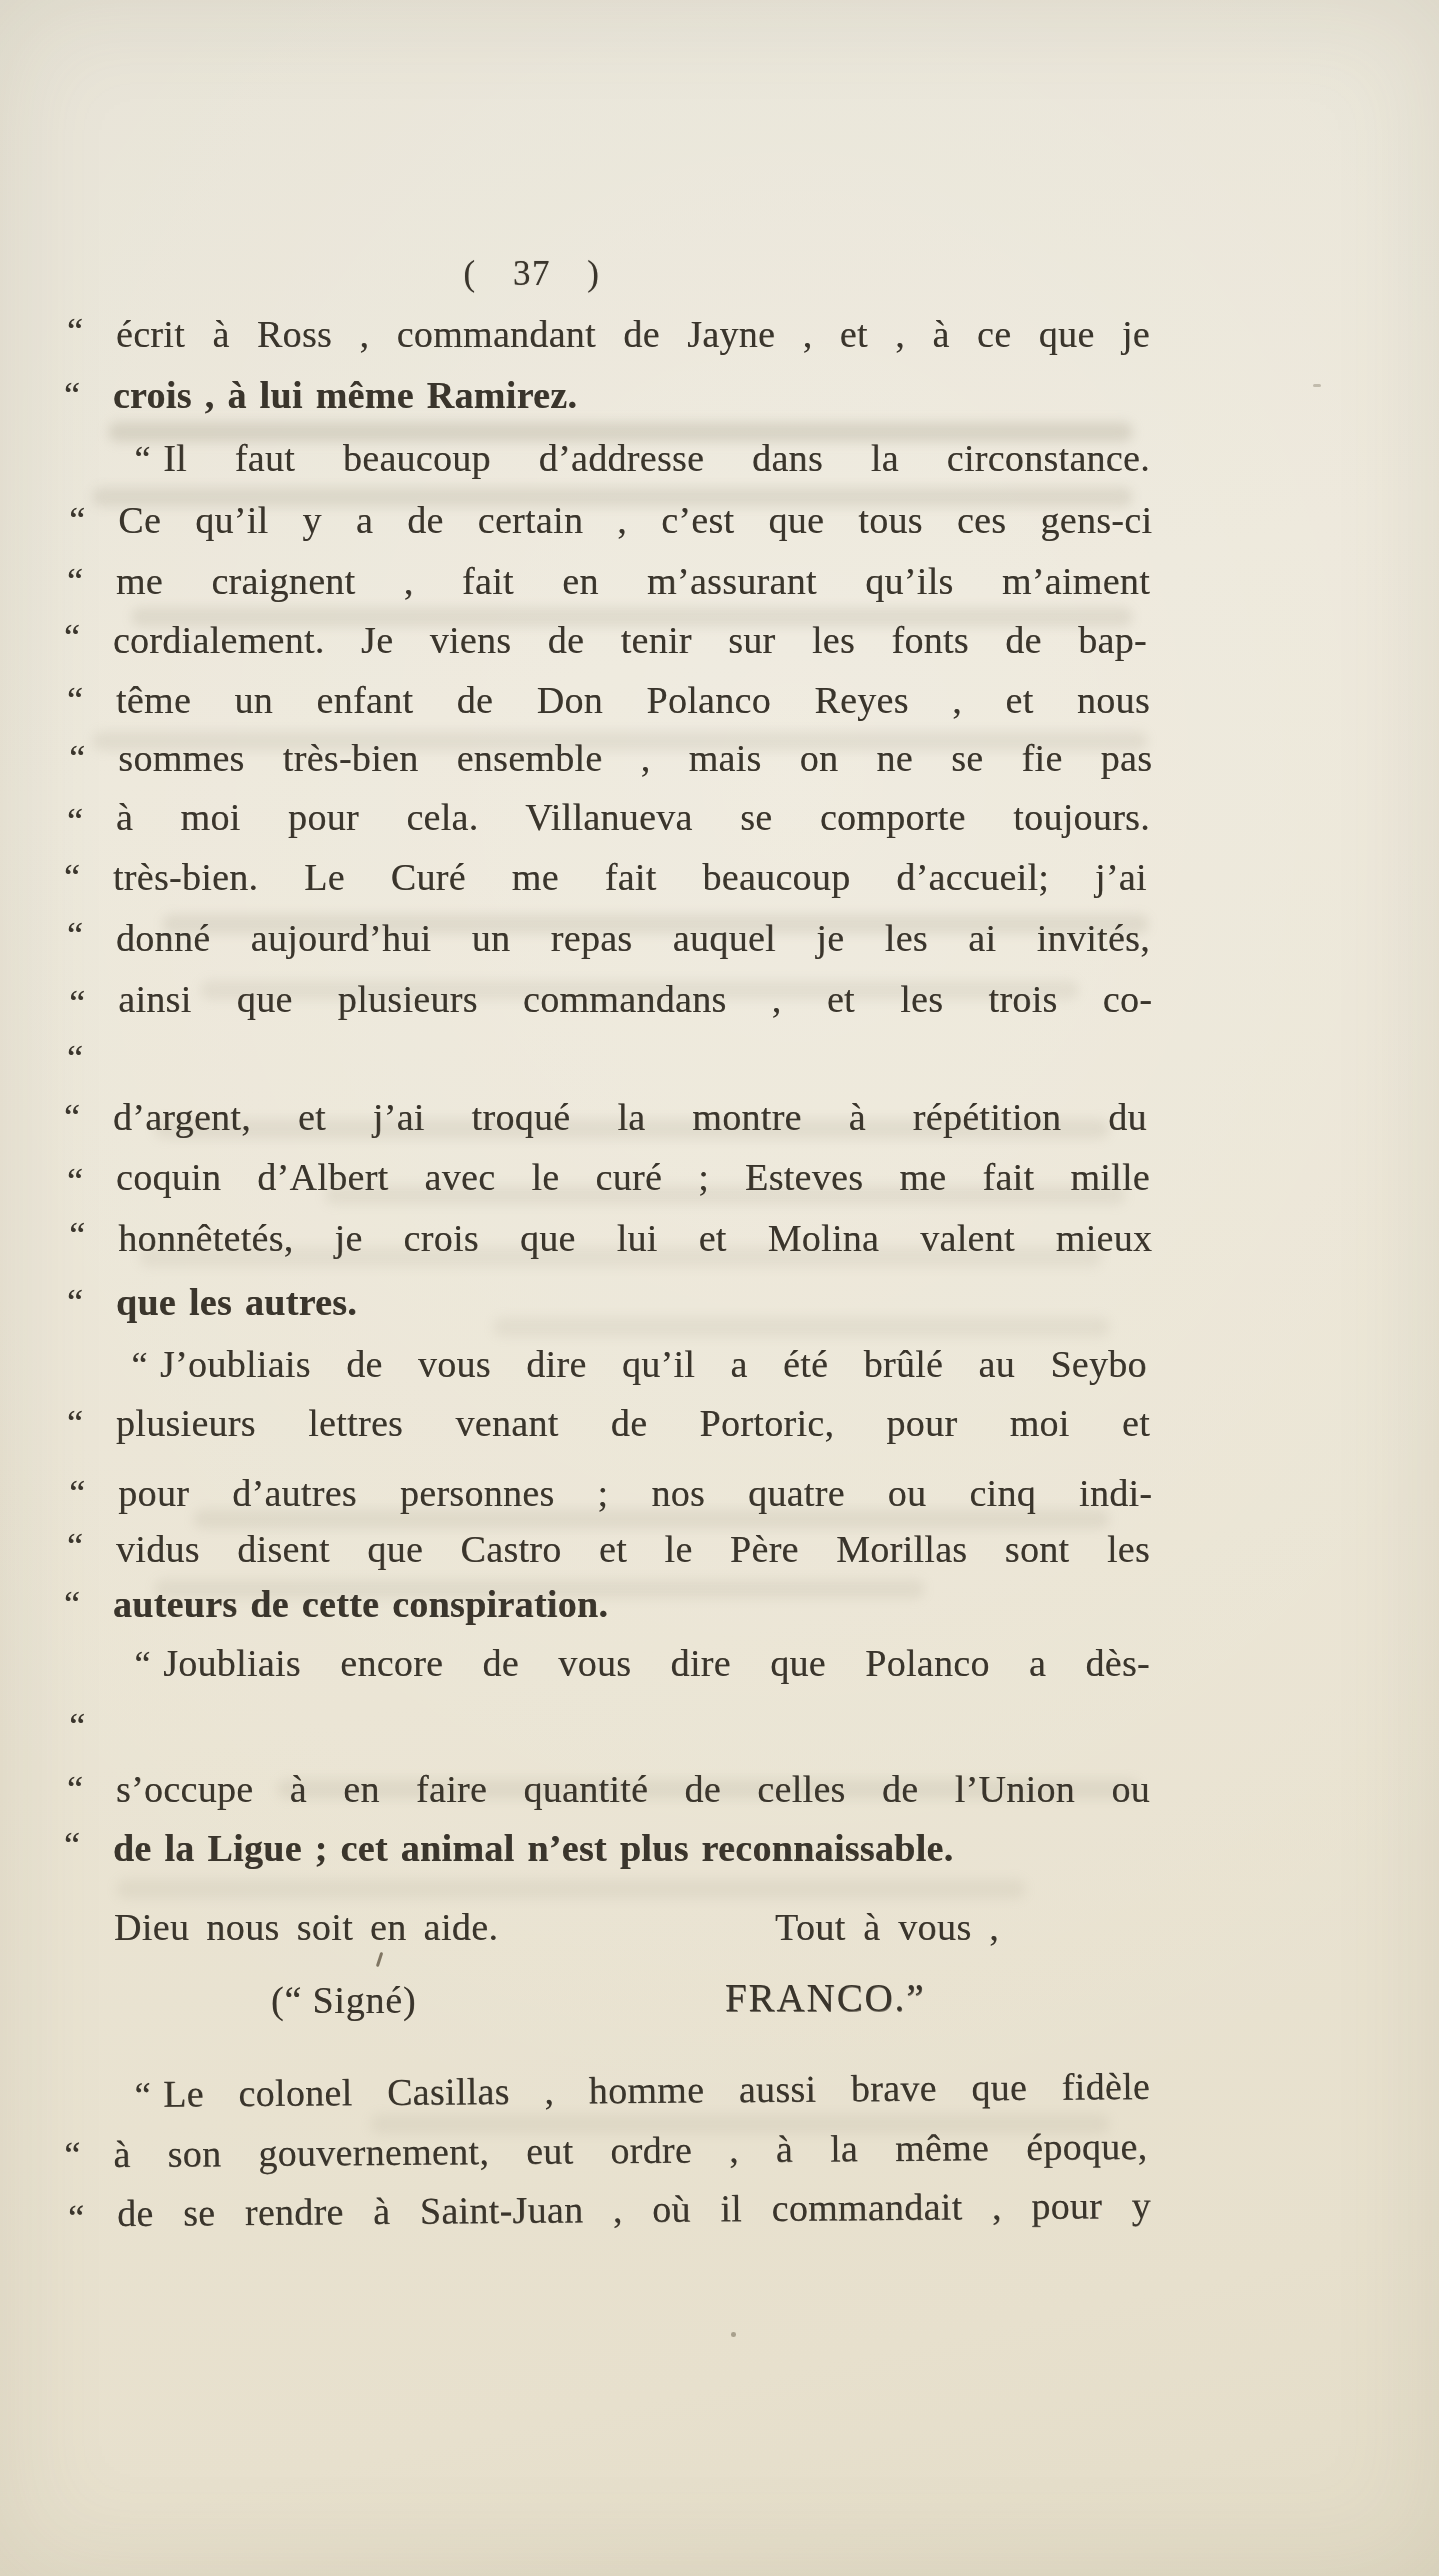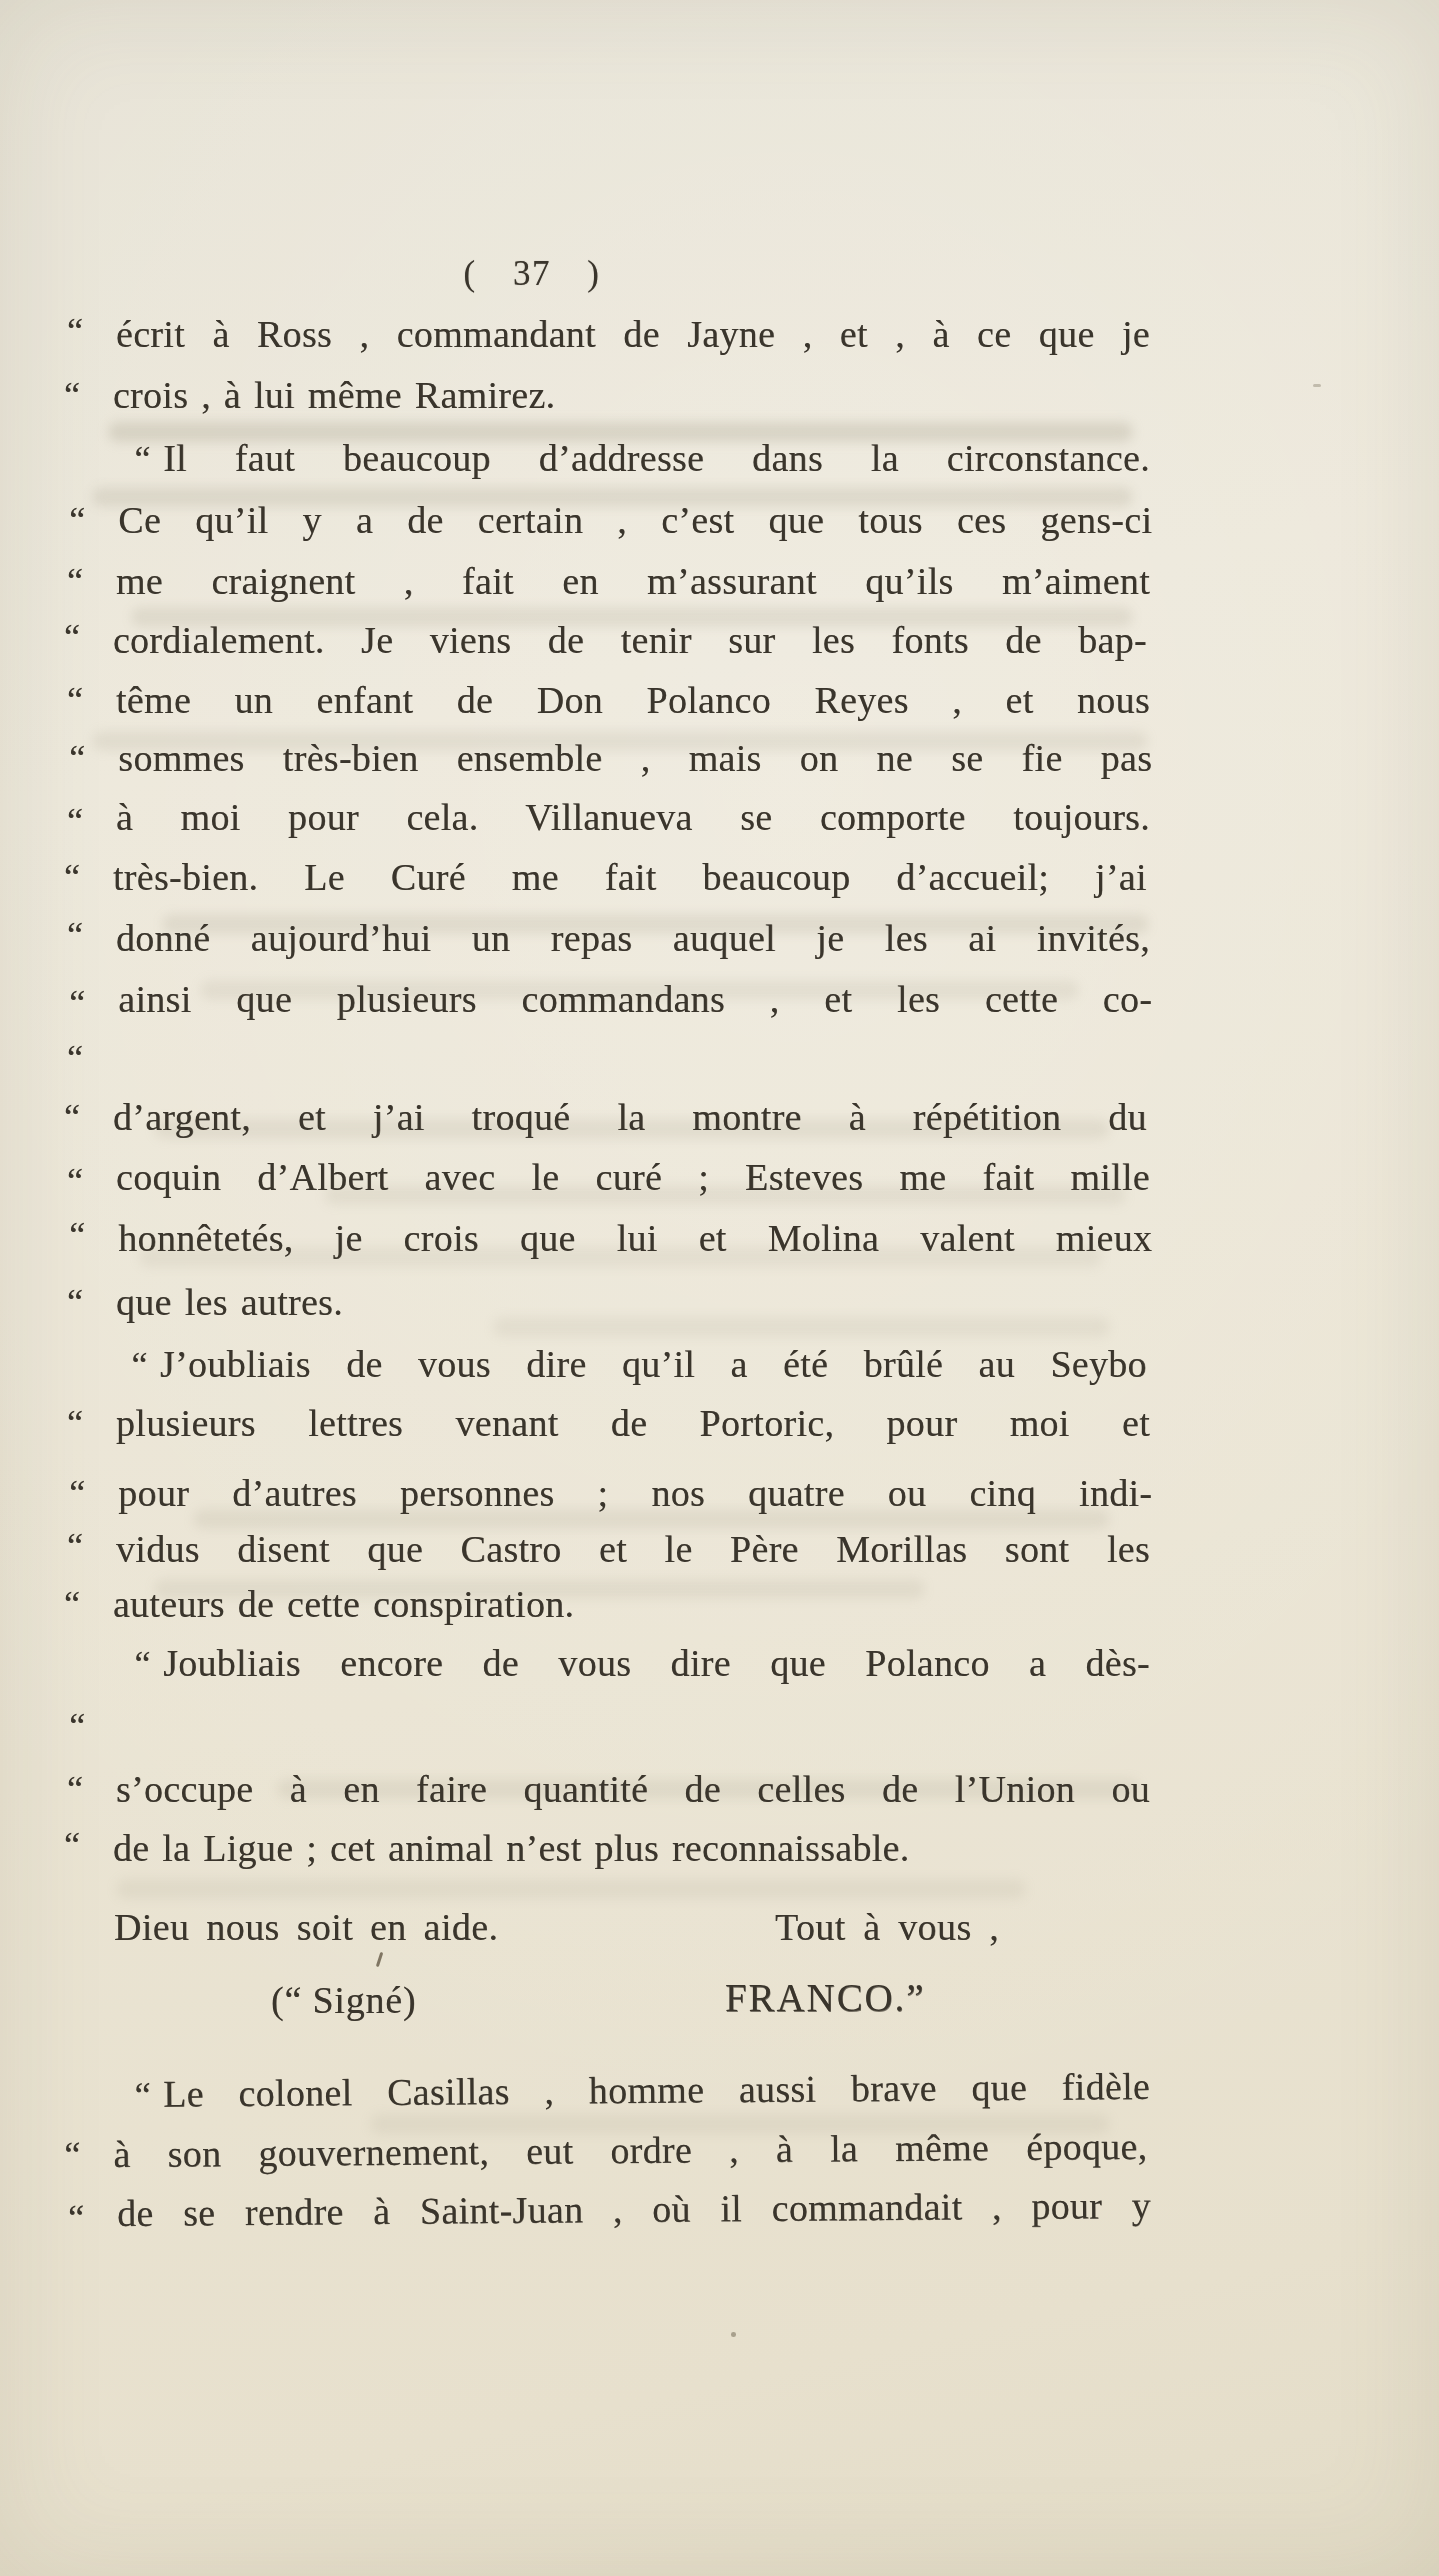--- a/index.html
+++ b/index.html
@@ -31,21 +31,21 @@
   .line{
     position:absolute;left:116px;width:1034px;height:51px;
     font-size:38px;line-height:1.18;
     letter-spacing:0.3px;word-spacing:3.1px;
     text-shadow:0.3px 0.3px 0.6px rgba(52,46,36,0.55);
     white-space:nowrap;
   }
   .line .q{position:absolute;left:-49px;top:0.8px;font-size:0.95em;}
   .line .t{display:block;width:100%;}
   .line.j .t{white-space:normal;text-align:justify;text-align-last:justify;}
-  .line.left .t{text-align:left;}
+  .line.left .t{text-align:left;font-weight:bold;}
   
   .line.p{white-space:normal;text-indent:18.5px;}
   .line.p.j{text-align:justify;text-align-last:justify;}
   .line.p .q{position:static;margin-right:12.3px;font-size:0.95em;}
   .line.p .t{display:inline;}
   
   .line:nth-of-type(4n){transform:translateX(2.3px);}
   .line:nth-of-type(4n+2){transform:translateX(-3.1px);}
   .line:nth-of-type(3n) .q{top:4.6px;}
   .line:nth-of-type(5n+1) .q{top:-2.3px;}
@@ -126,21 +126,21 @@
     <div class="line j" style="top:855px">
         <span class="q">“</span>
         <span class="t">très-bien. Le Curé me fait beaucoup d’accueil; j’ai</span>
       </div>
     <div class="line j" style="top:916px">
         <span class="q">“</span>
         <span class="t">donné aujourd’hui un repas auquel je les ai invités,</span>
       </div>
     <div class="line j" style="top:977px">
         <span class="q">“</span>
-        <span class="t">ainsi que plusieurs commandans , et les cette co-</span>
+        <span class="t">ainsi que plusieurs commandans , et les trois co-</span>
       </div>
     <div class="line j" style="top:1036px">
         <span class="q">“</span>
       </div>
     <div class="line j" style="top:1095px">
         <span class="q">“</span>
         <span class="t">d’argent, et j’ai troqué la montre à répétition du</span>
       </div>
     <div class="line j" style="top:1155px">
         <span class="q">“</span>

